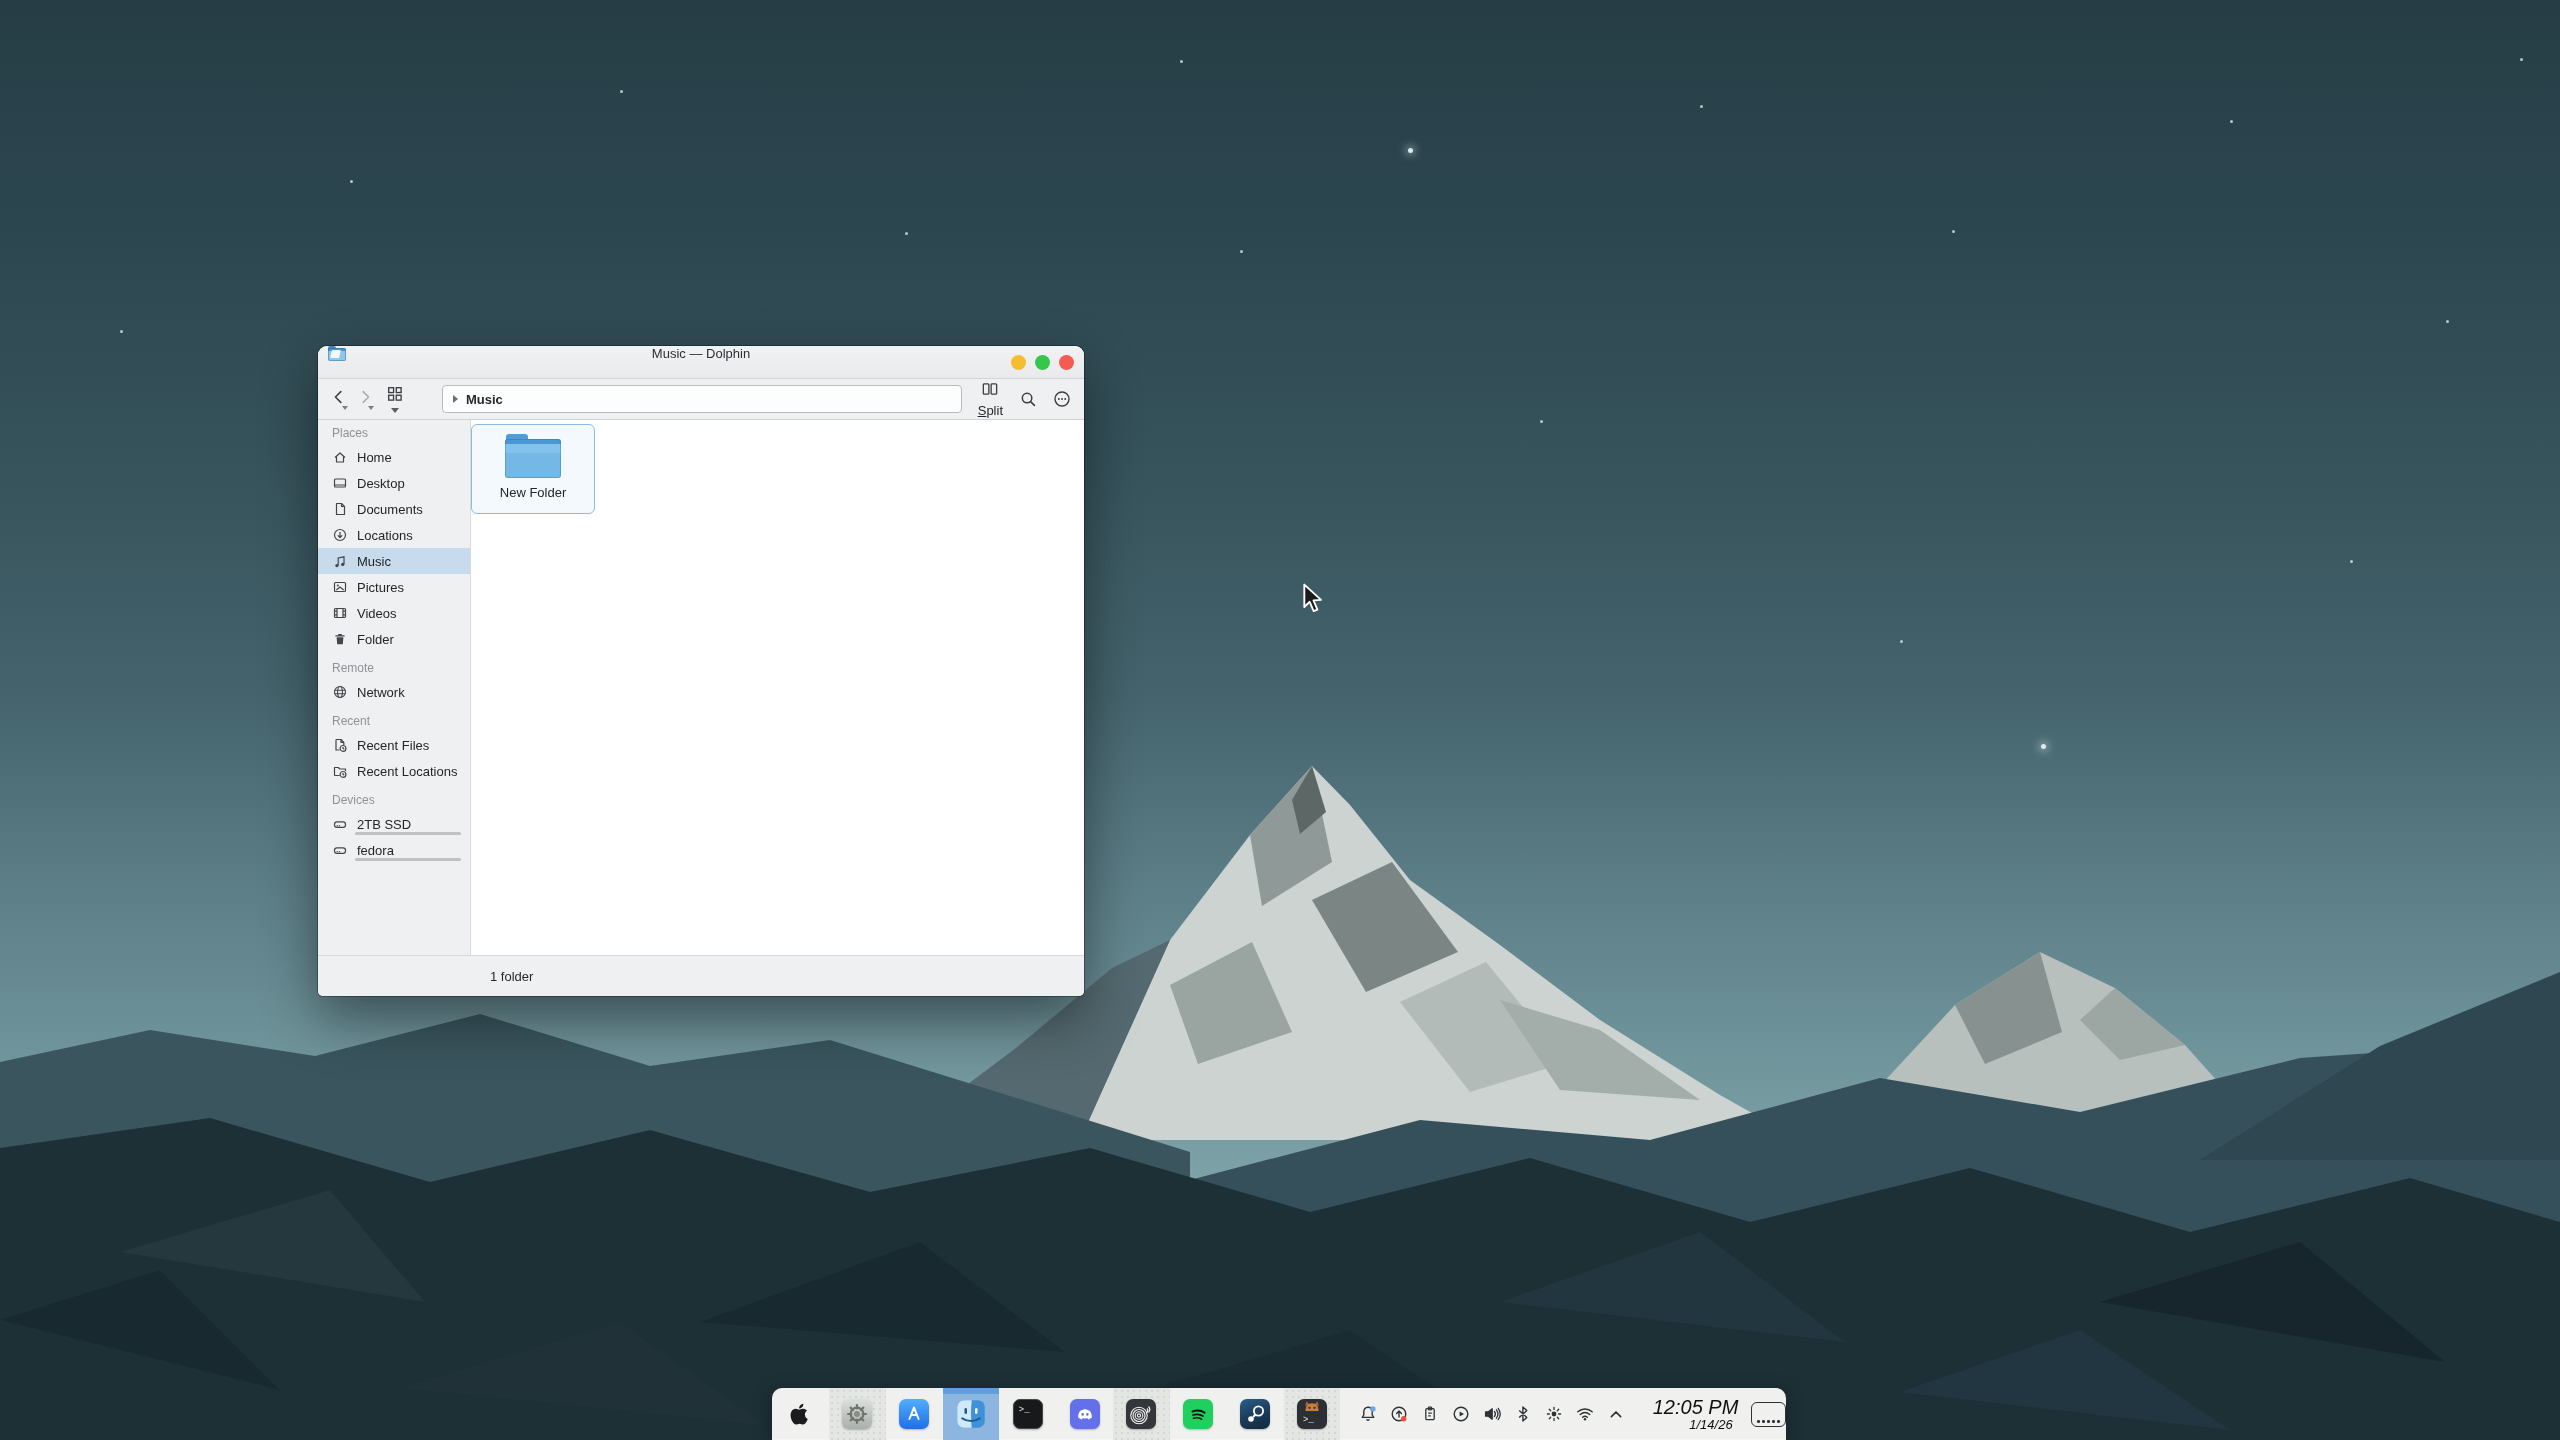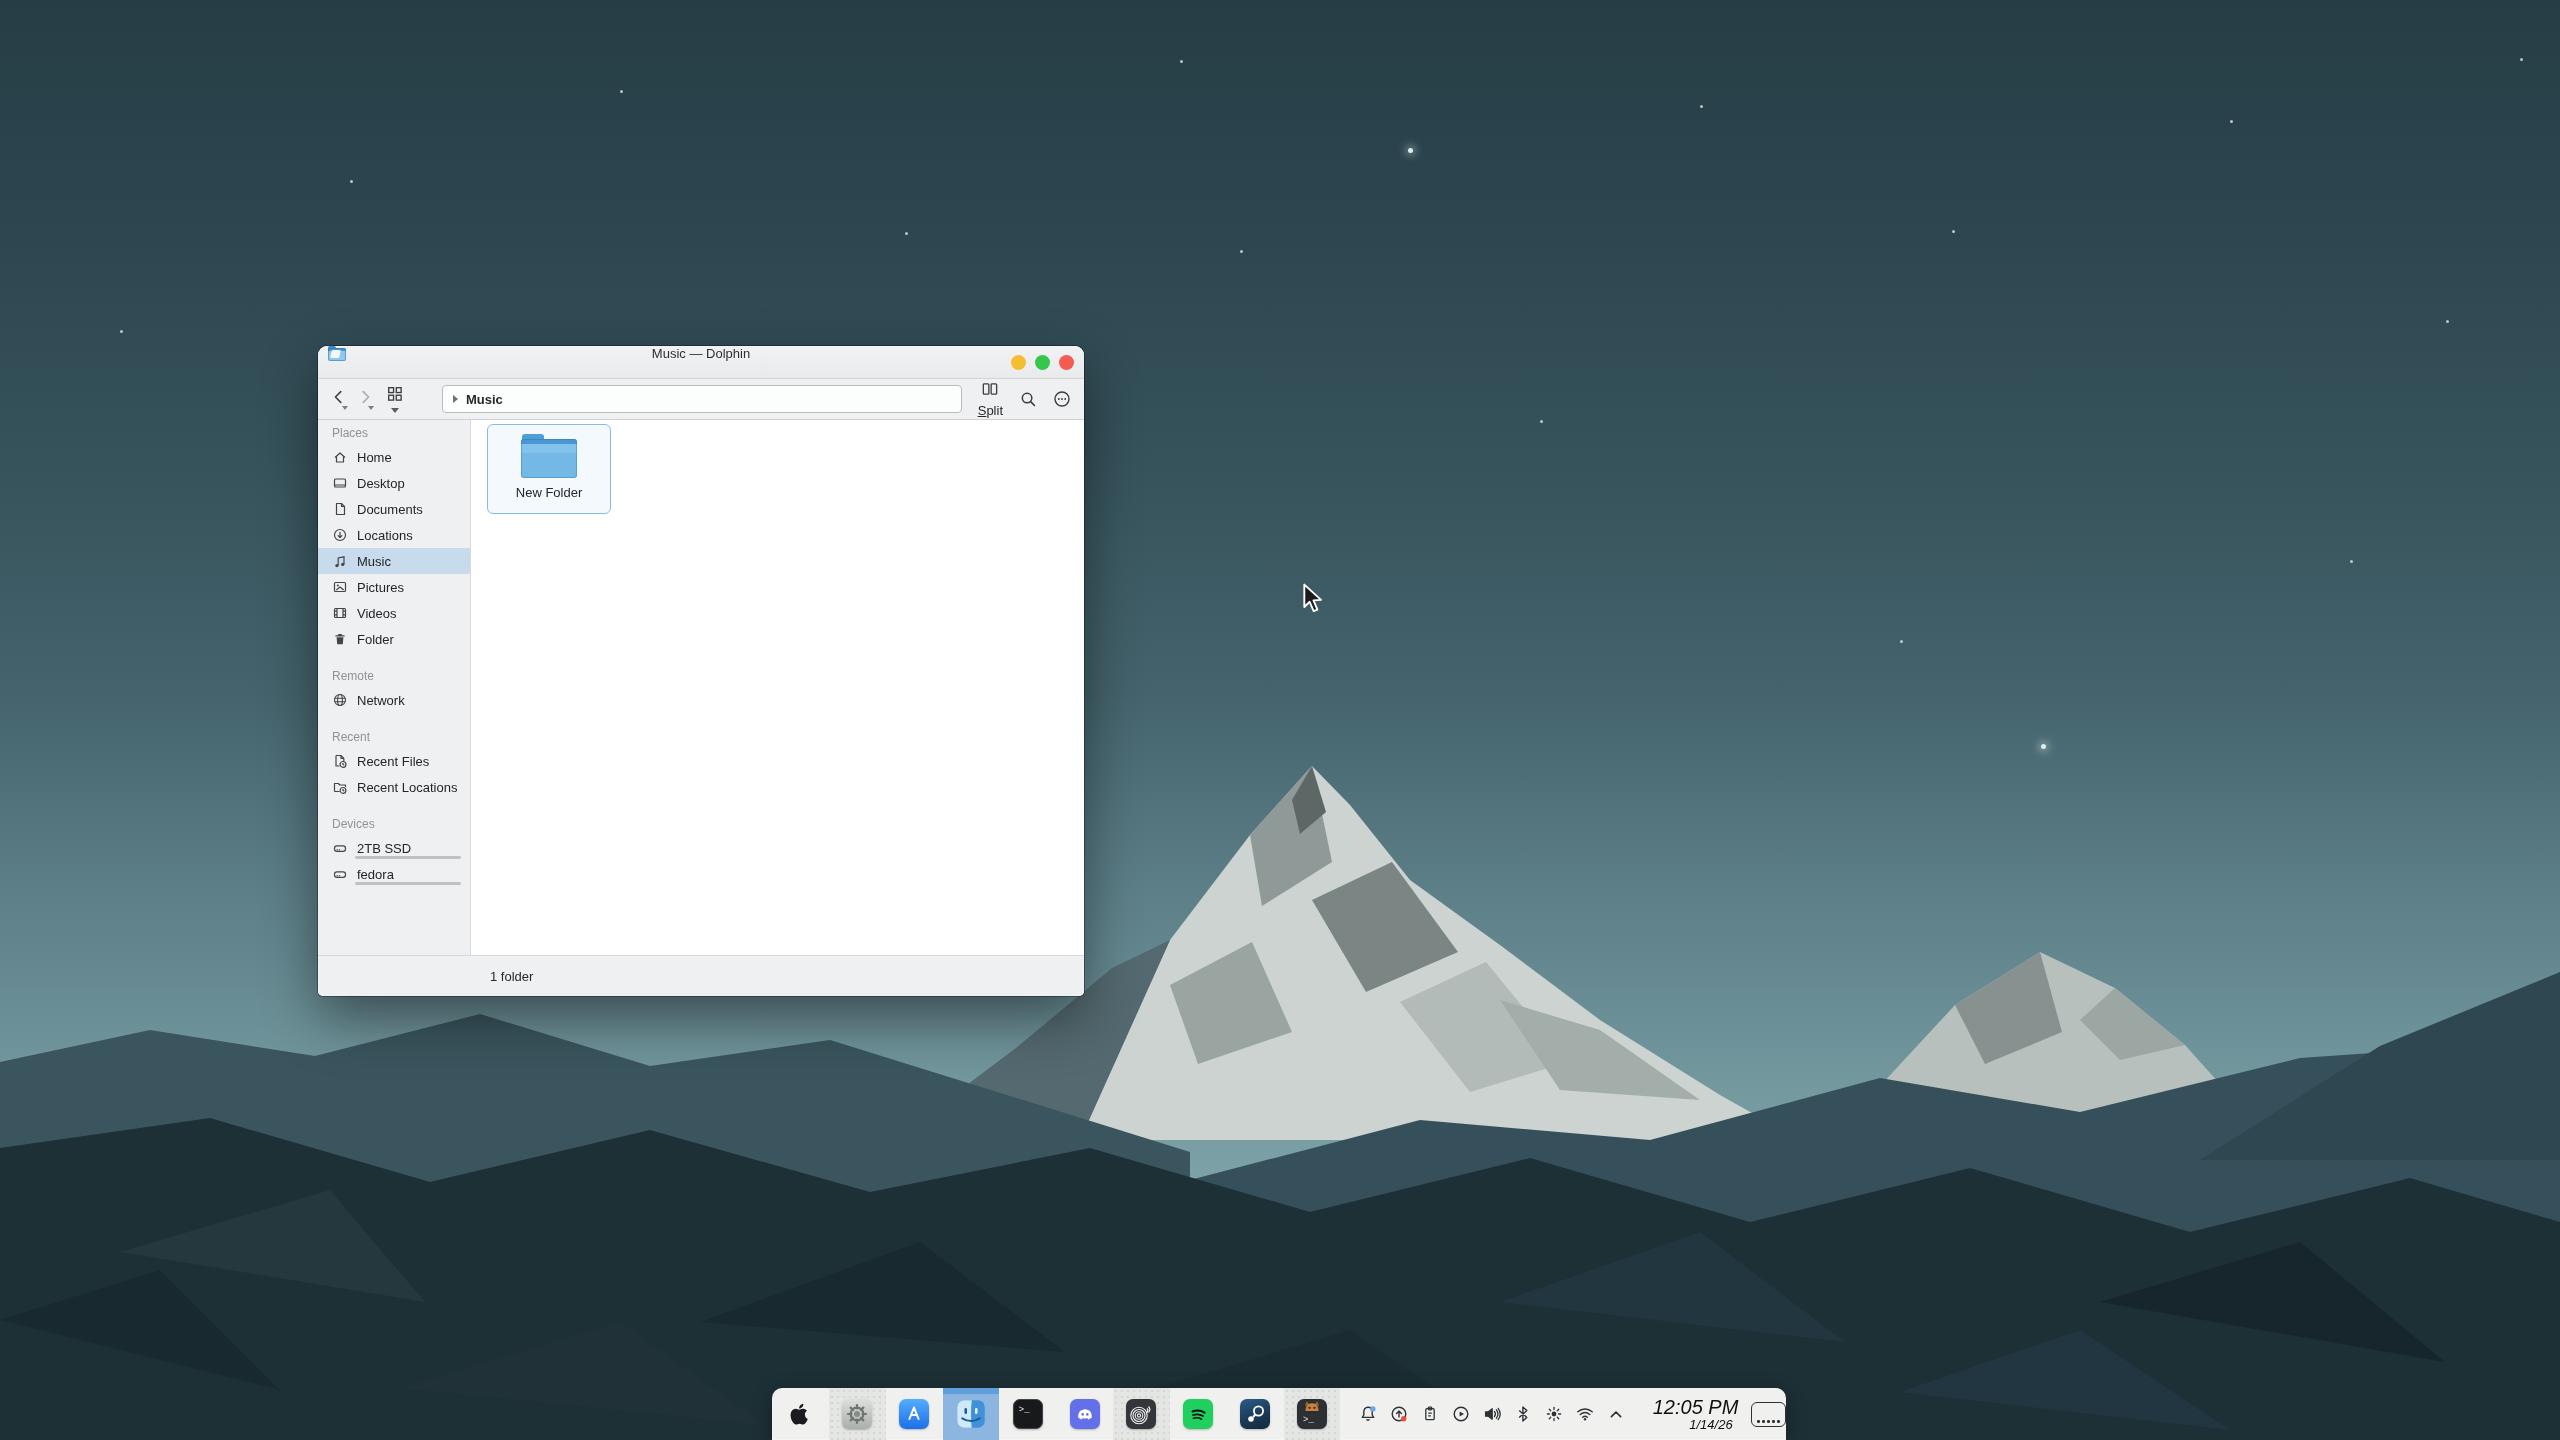--- a/index.html
+++ b/index.html
@@ -36,29 +36,29 @@
   .crumb-caret{width:0;height:0;border-top:4px solid transparent;border-bottom:4px solid transparent;border-left:5px solid #6c7074;}
   .crumb-text{font-size:13px;font-weight:bold;color:#26282b;}
   .split-btn{display:flex;align-items:center;gap:5px;background:none;border:0;padding:0 2px;}
   .split-label{font-size:13px;color:#26282b;}
   .split-label::first-letter{text-decoration:underline;}
   .tool-gap{width:14px;}
 
   .wbody{flex:1;display:flex;min-height:0;border-radius:16px;}
   .sidebar{width:152px;flex:0 0 152px;background:#eff0f1;border-right:1px solid #d7d9da;padding-top:2px;overflow:hidden;}
   .sec-label{height:22px;display:flex;align-items:center;padding-left:14px;font-size:12px;color:#8f9397;}
-  .sec-label.later{margin-top:13px;}
+  .sec-label.later{margin-top:5px;}
   .side-item{height:26px;display:flex;align-items:center;gap:9px;padding-left:14px;font-size:13px;color:#232629;position:relative;cursor:default;}
   .side-item.selected{background:#c7dbec;}
   .side-item svg{flex:0 0 16px;}
   .devbar{position:absolute;left:37px;right:9px;bottom:2px;height:3px;border-radius:2px;background:#bfc1c3;overflow:hidden;}
   .devbar .fill{height:100%;background:#5a8fd6;}
 
   .view{flex:1;background:#ffffff;position:relative;}
-  .file-cell{position:absolute;left:16px;top:4px;width:122px;height:88px;border:1px solid #85bce8;border-radius:6px;
+  .file-cell{position:absolute;left:0;top:4px;width:122px;height:88px;border:1px solid #85bce8;border-radius:6px;
     background:#f4f9fd;display:flex;flex-direction:column;align-items:center;cursor:default;}
   .folder-lg{position:relative;width:56px;height:44px;margin-top:9px;}
   .folder-lg .tab{position:absolute;left:1px;top:0;width:22px;height:9px;background:#4e9ed9;border-radius:3px 3px 0 0;}
   .folder-lg .bodyf{position:absolute;left:0;top:5px;width:56px;height:39px;border-radius:3px;
     background:linear-gradient(180deg,#4a97d3 0 5px,#82c2ec 5px 14px,#74b8e6 14px 100%);
     box-shadow:inset 0 0 0 1px rgba(40,110,160,.35);}
   .file-label{font-size:13px;color:#232629;margin-top:7px;}
 
   .statusbar{height:40px;flex:0 0 40px;background:#eff0f1;border-top:1px solid #d7d9da;position:relative;padding-left:14px;}
   .status-text{position:absolute;left:172px;top:0;height:100%;display:flex;align-items:center;font-size:13px;color:#26282b;}

